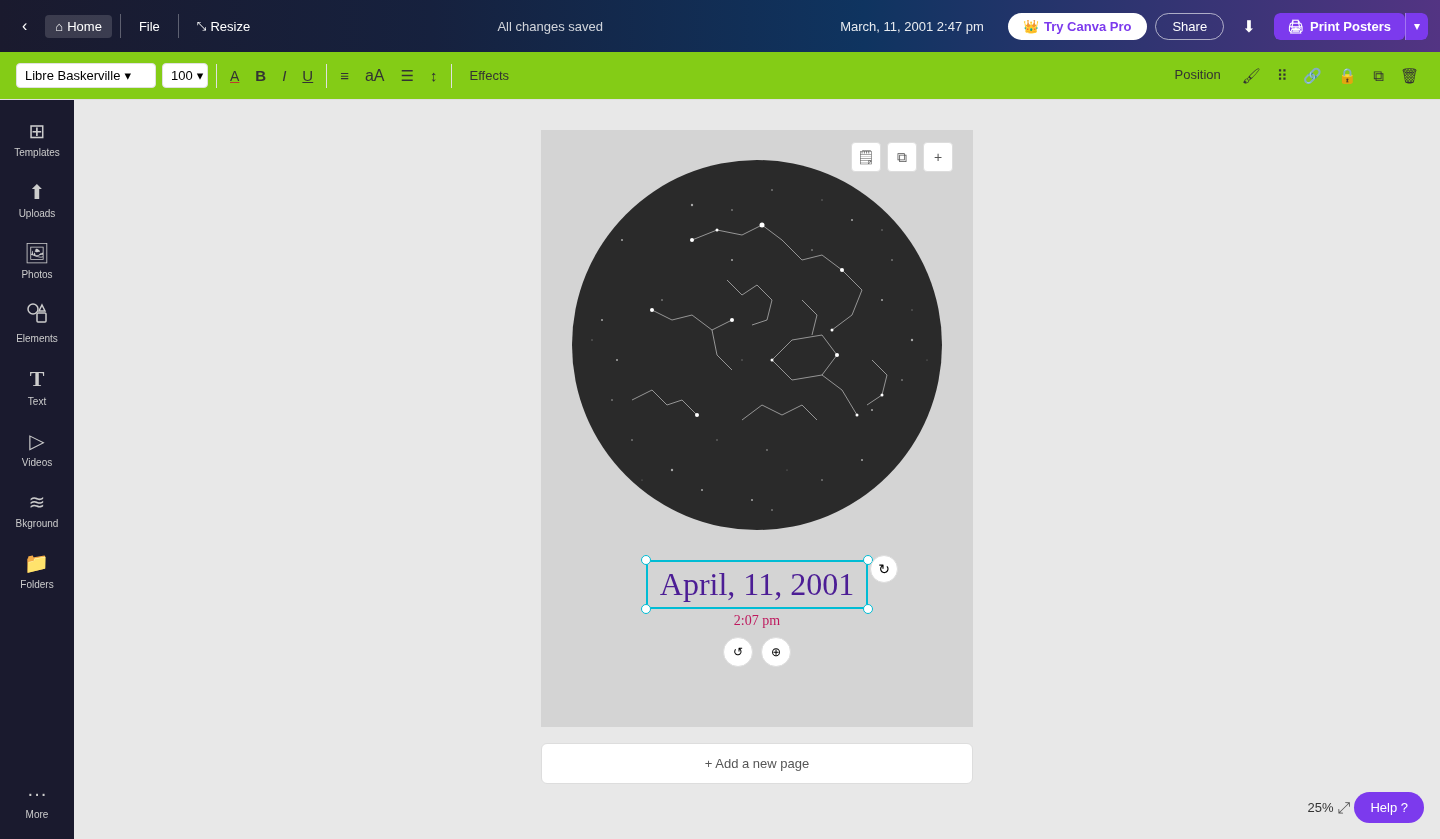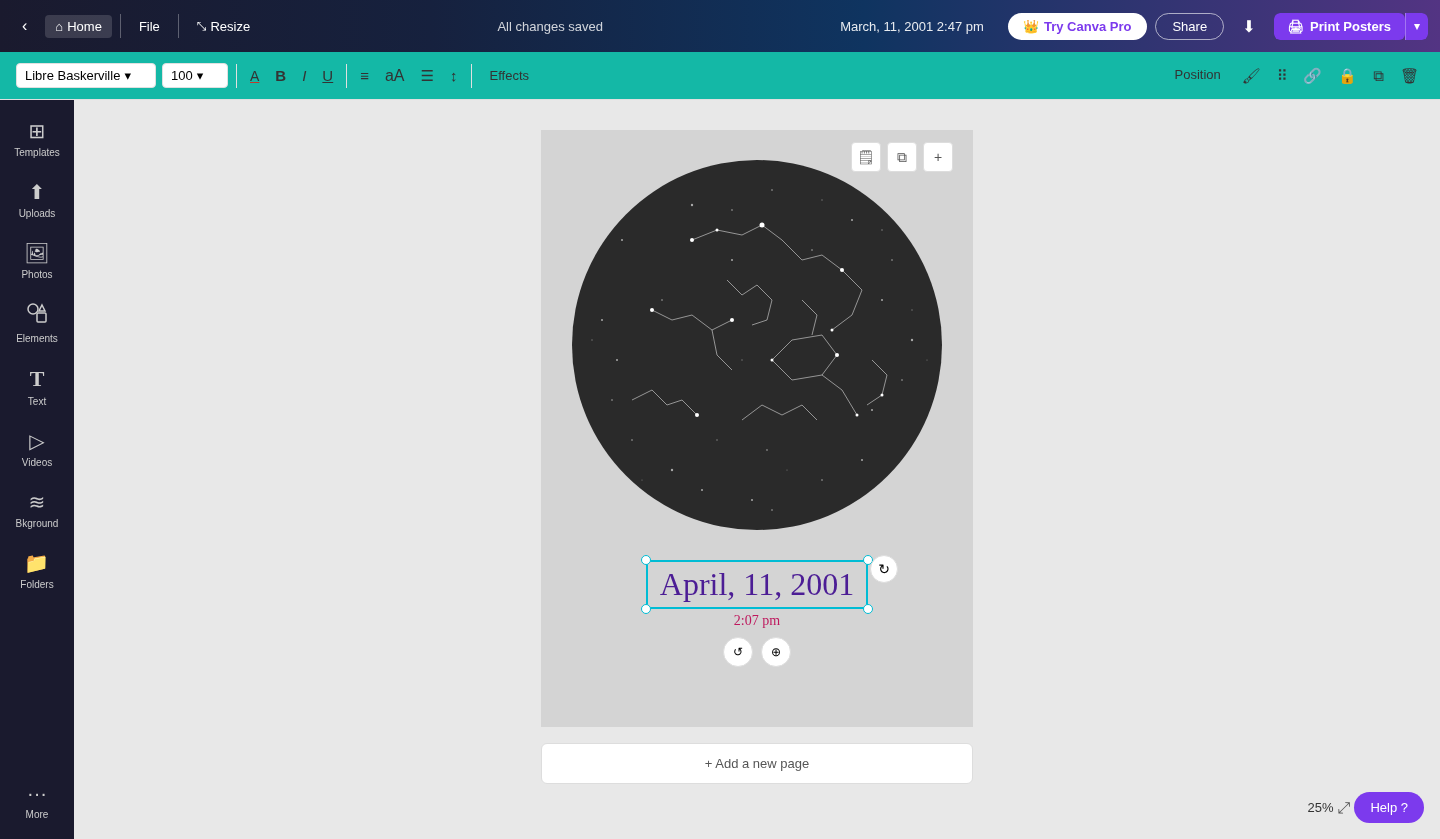--- a/index.html
+++ b/index.html
@@ -35,32 +35,32 @@
       padding: 6px 14px; font-size: 13px; font-weight: 600; cursor: pointer; display: flex; align-items: center; gap: 6px;
     }
     .print-dropdown {
       background: #7c3aed; color: white; border: none; border-left: 1px solid rgba(255,255,255,0.3);
       padding: 6px 8px; font-size: 12px; cursor: pointer; border-radius: 0 6px 6px 0;
     }
 
     
     #toolbar {
       display: flex; align-items: center; height: 48px;
-      background: #14b8a6; border-bottom: 1px solid #e0e0e0;
+      background: #84cc16; border-bottom: 1px solid #e0e0e0;
       padding: 0 16px; gap: 6px; z-index: 99;
     }
     .toolbar-font-family {
       border: 1px solid #e0e0e0; border-radius: 4px;
       padding: 4px 8px; font-size: 13px; cursor: pointer;
       display: flex; align-items: center; gap: 4px; min-width: 140px;
       background: white;
     }
     .toolbar-font-size {
       border: 1px solid #e0e0e0; border-radius: 4px;
-      padding: 4px 8px; font-size: 13px; width: 66px;
+      padding: 4px 8px; font-size: 13px; width: 46px;
       display: flex; align-items: center; gap: 4px; background: white; cursor: pointer;
     }
     .toolbar-sep { width: 1px; height: 24px; background: #e0e0e0; margin: 0 2px; }
     .toolbar-icon-btn {
       background: none; border: none; cursor: pointer; padding: 5px; border-radius: 4px;
       font-size: 15px; color: #333; display: flex; align-items: center; justify-content: center;
     }
     .toolbar-effects-btn {
       background: none; border: none; cursor: pointer; padding: 5px 10px; border-radius: 4px;
       font-size: 13px; color: #333; font-weight: 500;

